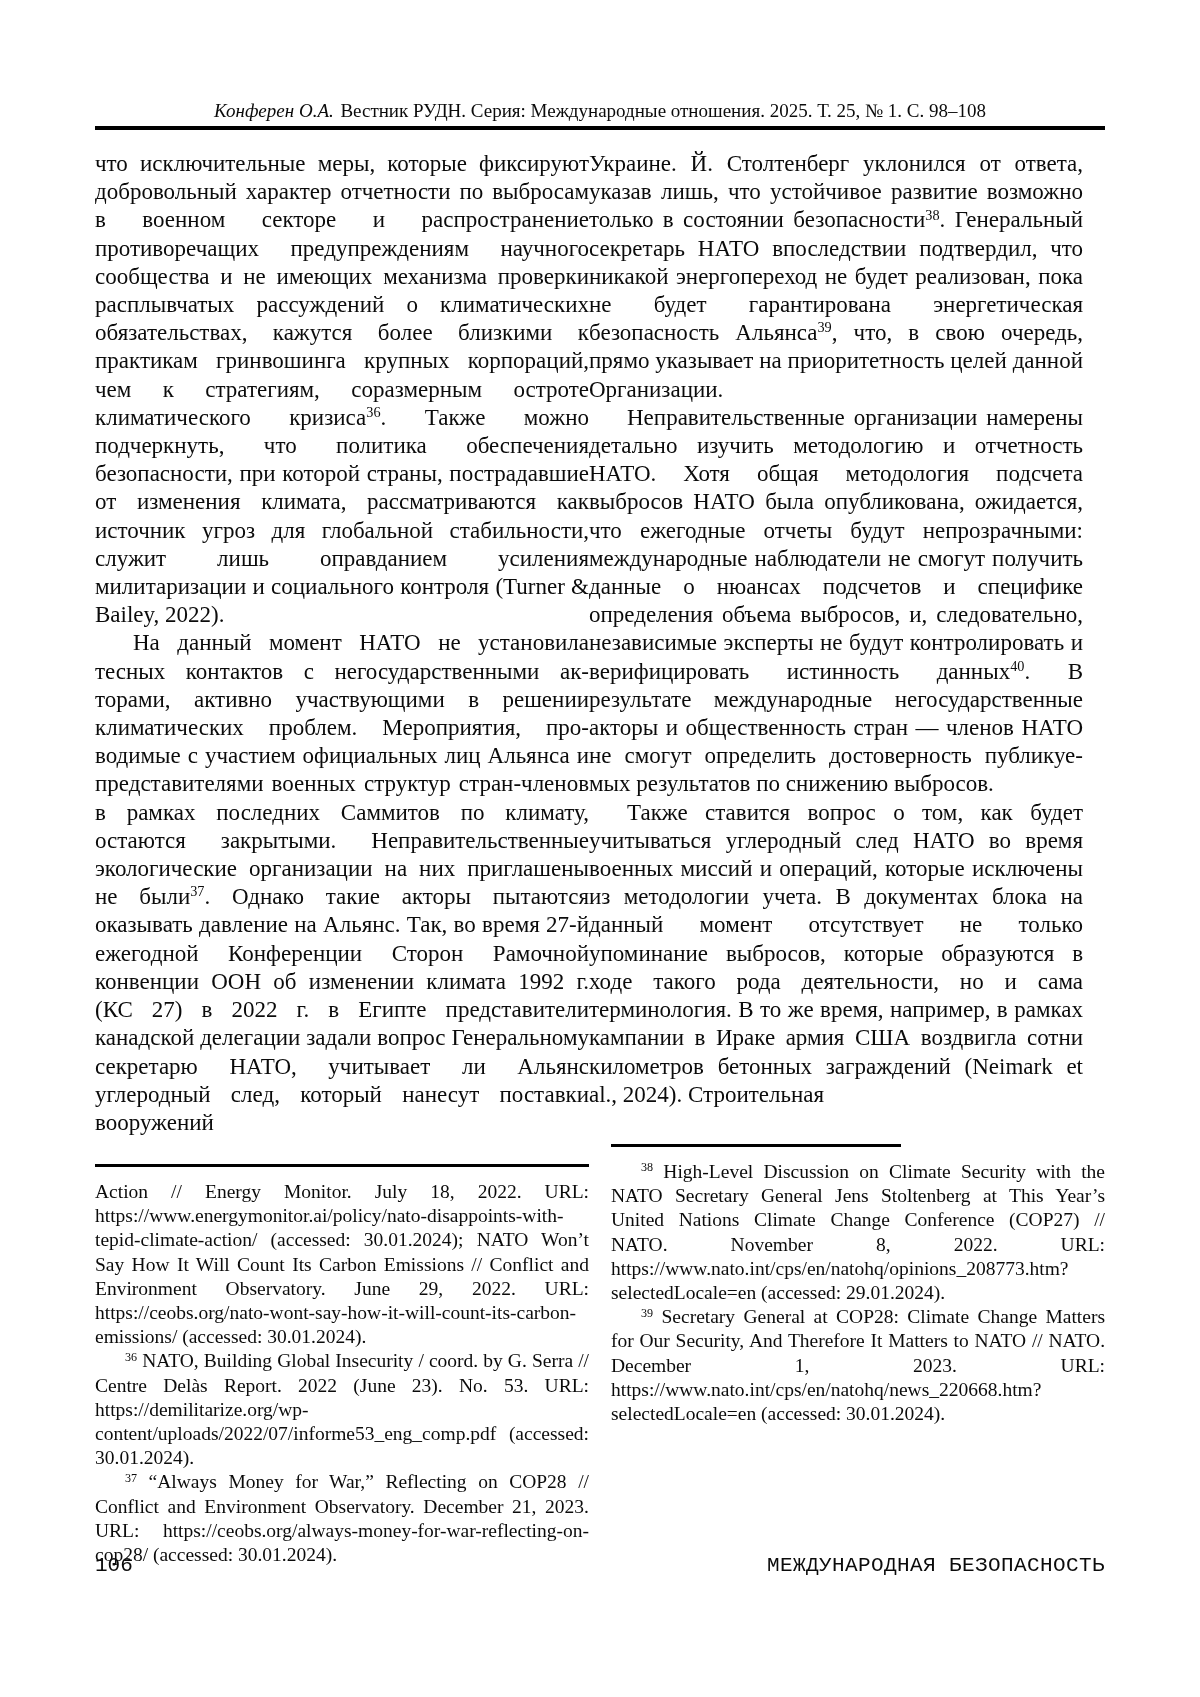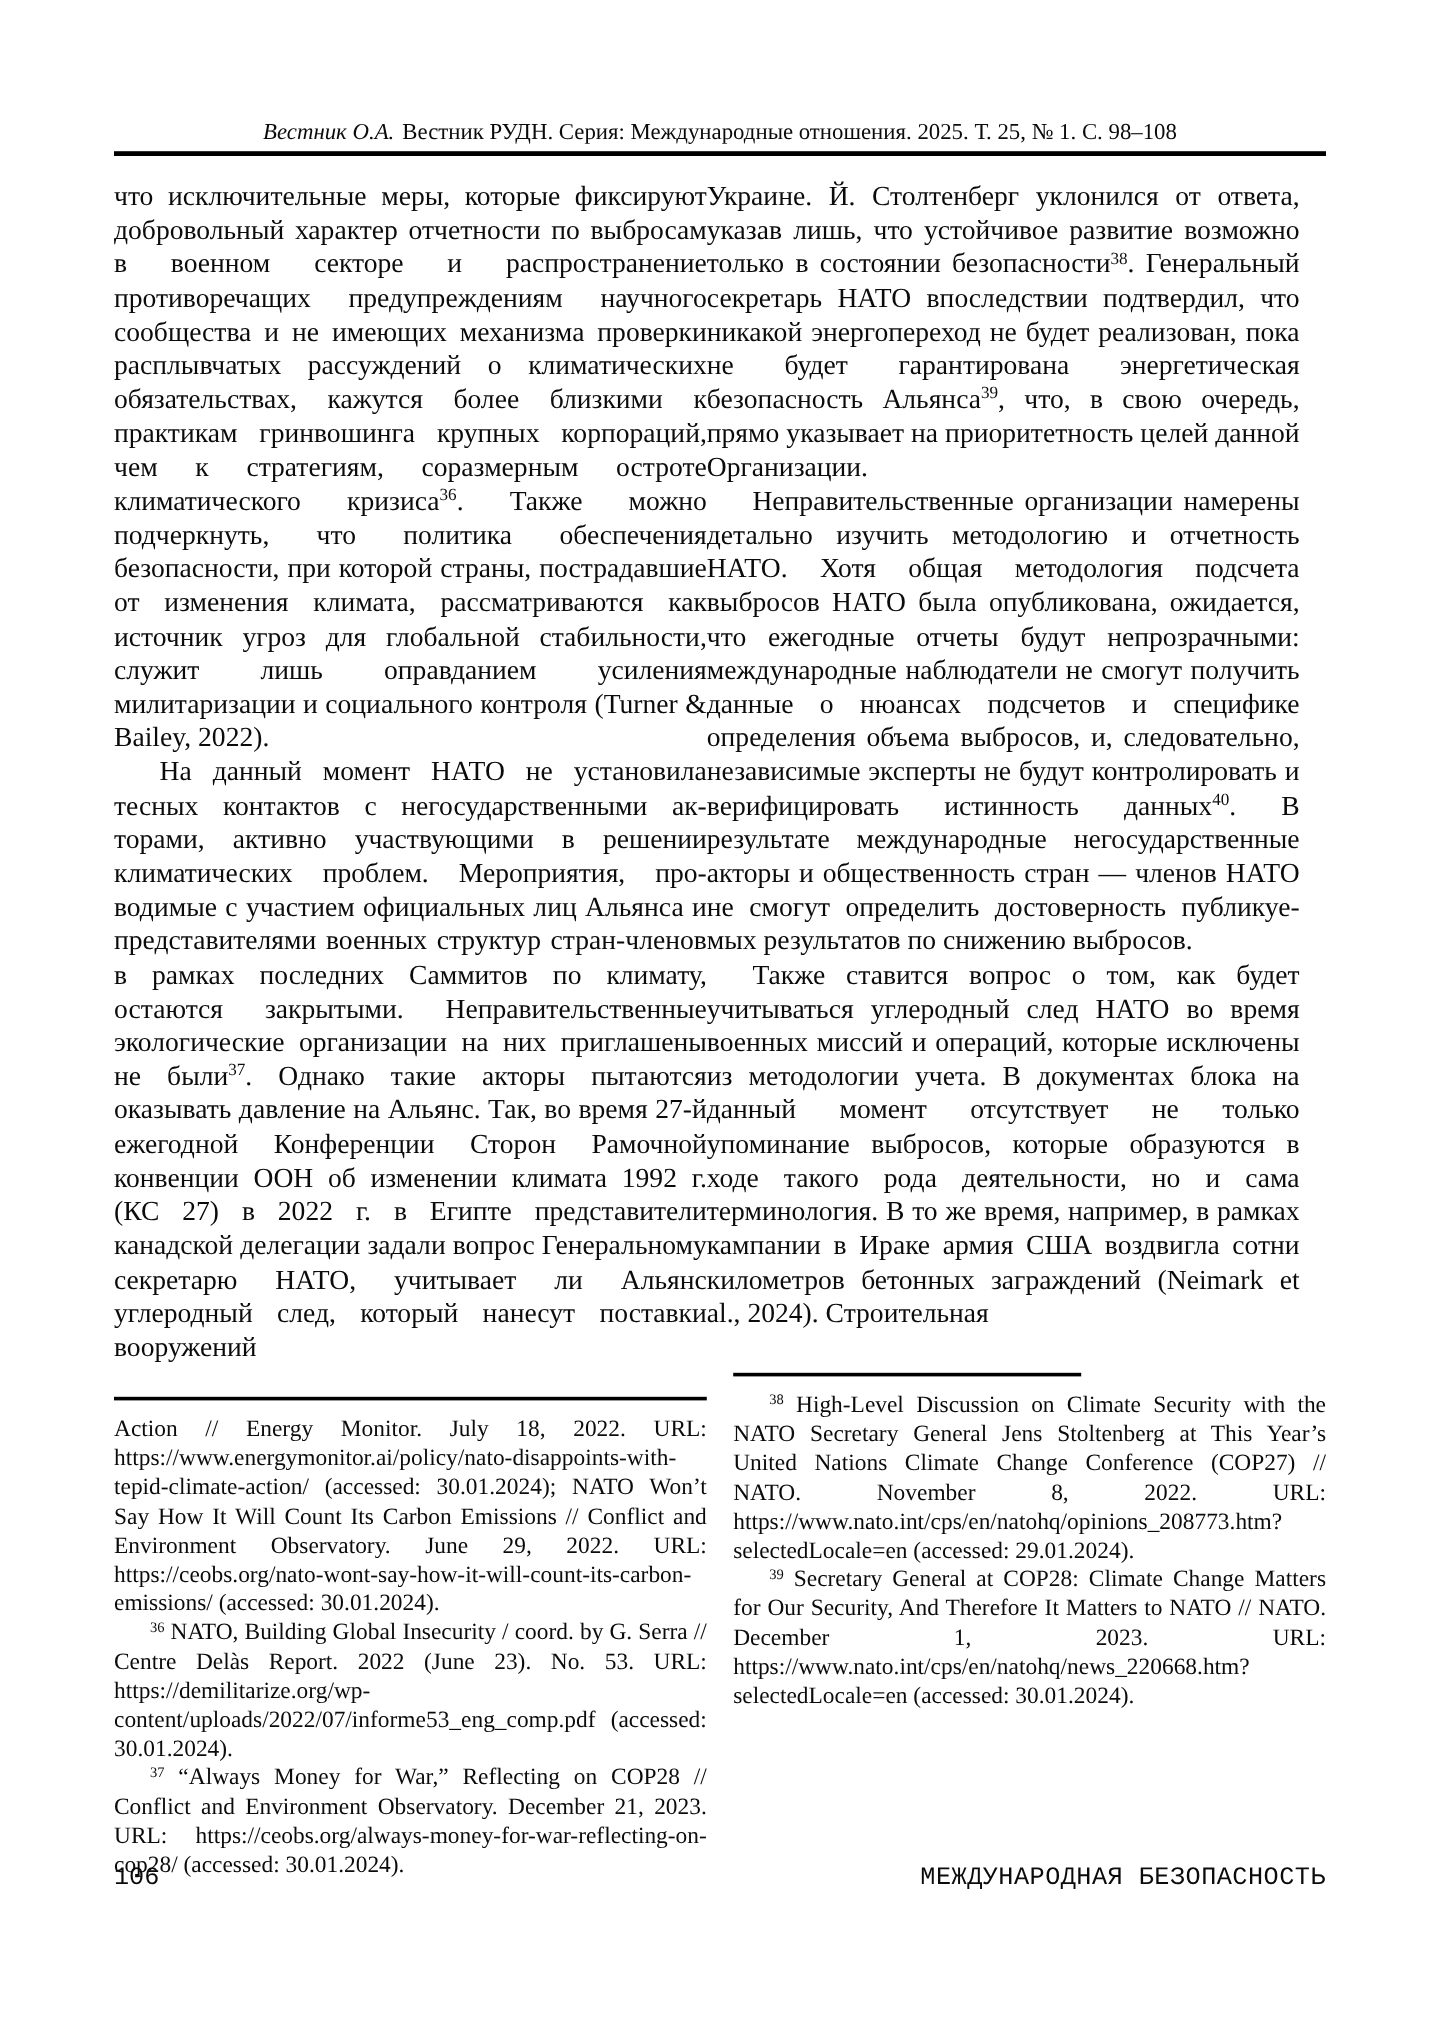--- a/index.html
+++ b/index.html
@@ -100,21 +100,21 @@
     font-family: Liberation Mono, monospace;
   }
   .footer-section { letter-spacing: 0.4px; }
 </style>
 </head>
 <body>
 
 <div class="page">
 
   <div class="page-header">
-    <span class="author">Вестник О.А.</span><span class="source">Вестник РУДН. Серия: Международные отношения. 2025. Т. 25, № 1. С. 98–108</span>
+    <span class="author">Конферен О.А.</span><span class="source">Вестник РУДН. Серия: Международные отношения. 2025. Т. 25, № 1. С. 98–108</span>
   </div>
 
   <div class="header-rule"></div>
 
   <div class="text-columns">
     <div class="column">
         <p class="body-par">что исключительные меры, которые фикси­руют добровольный характер отчетности по выбросам в военном секторе и распростране­ние противоречащих предупреждениям науч­ного сообщества и не имеющих механизма проверки расплывчатых рассуждений о кли­матических обязательствах, кажутся более близкими к практикам гринвошинга крупных корпораций, чем к стратегиям, соразмерным остроте климатического кризиса<sup class="fnref">36</sup>. Также можно подчеркнуть, что политика обеспече­ния безопасности, при которой страны, по­страдавшие от изменения климата, рассмат­риваются как источник угроз для глобальной стабильности, служит лишь оправданием усиления милитаризации и социального кон­троля (Turner &amp; Bailey, 2022).</p>
         <p class="body-par indent">На данный момент НАТО не установила тесных контактов с негосударственными ак­торами, активно участвующими в решении климатических проблем. Мероприятия, про­водимые с участием официальных лиц Аль­янса и представителями военных структур стран-членов в рамках последних Саммитов по климату, остаются закрытыми. Неправи­тельственные экологические организации на них приглашены не были<sup class="fnref">37</sup>. Однако такие ак­торы пытаются оказывать давление на Аль­янс. Так, во время 27-й ежегодной Конферен­ции Сторон Рамочной конвенции ООН об из­менении климата 1992 г. (КС 27) в 2022 г. в Египте представители канадской делегации задали вопрос Генеральному секретарю НАТО, учитывает ли Альянс углеродный след, который нанесут поставки вооружений</p>
       </div>
     <div class="column">

